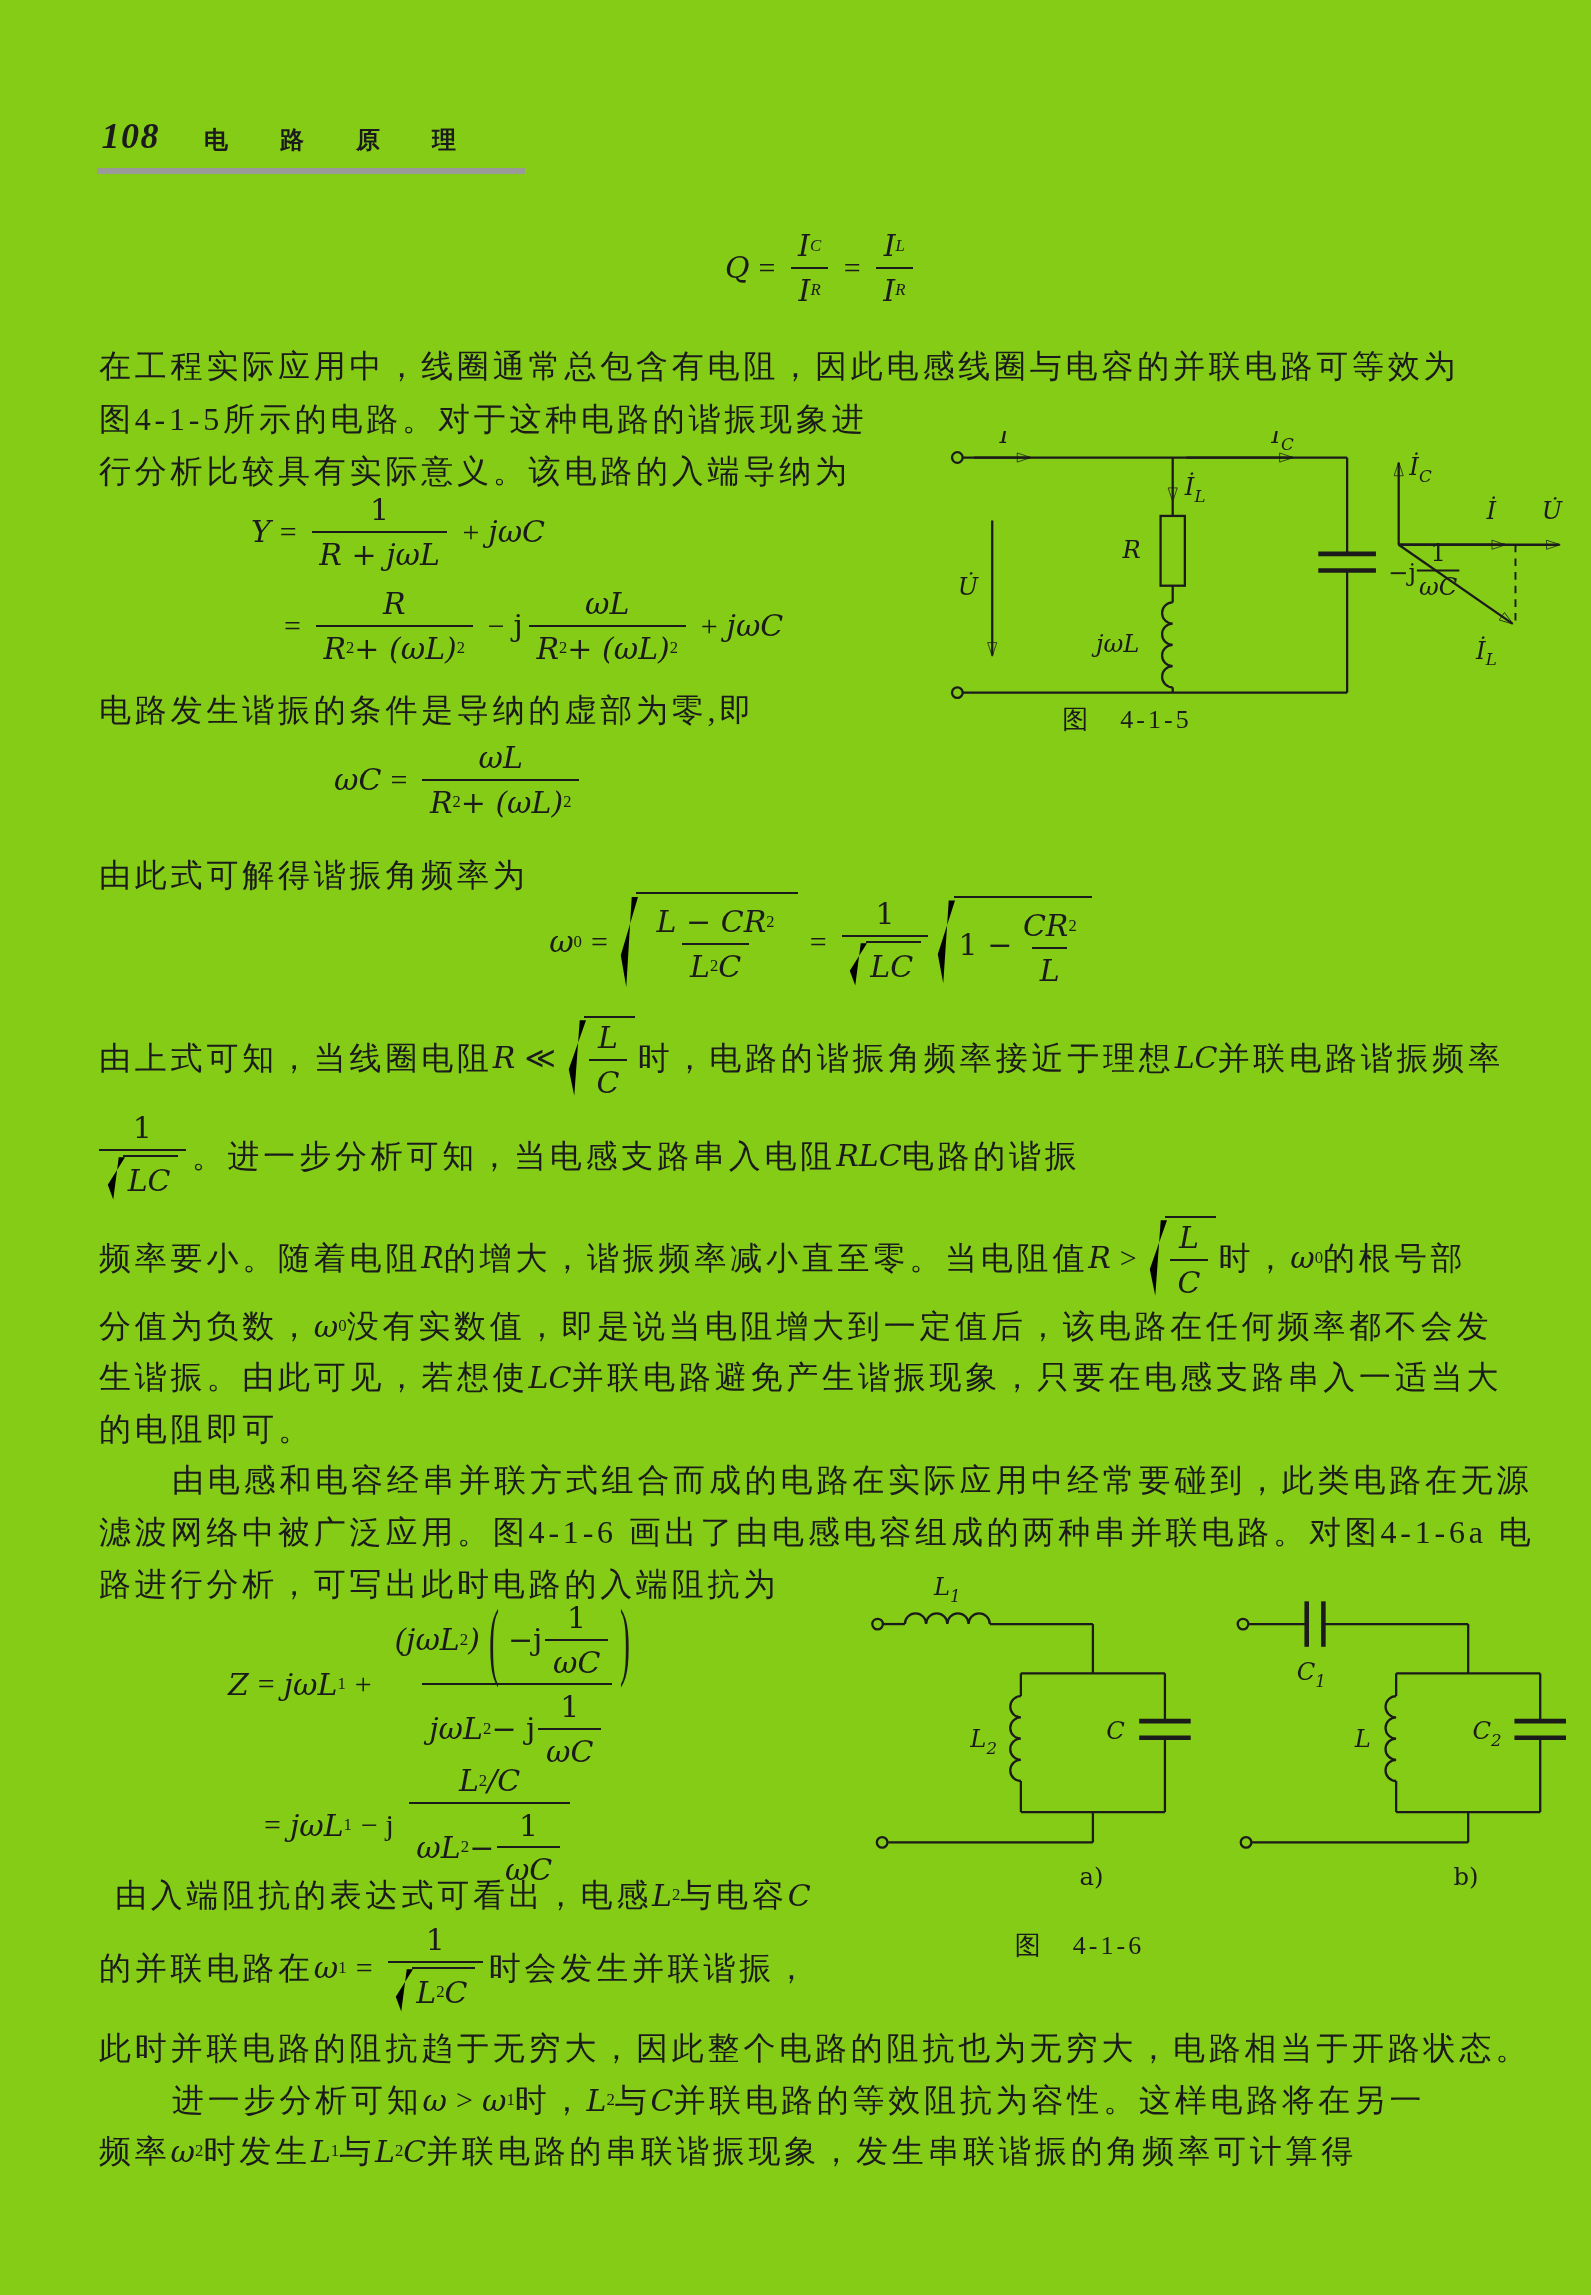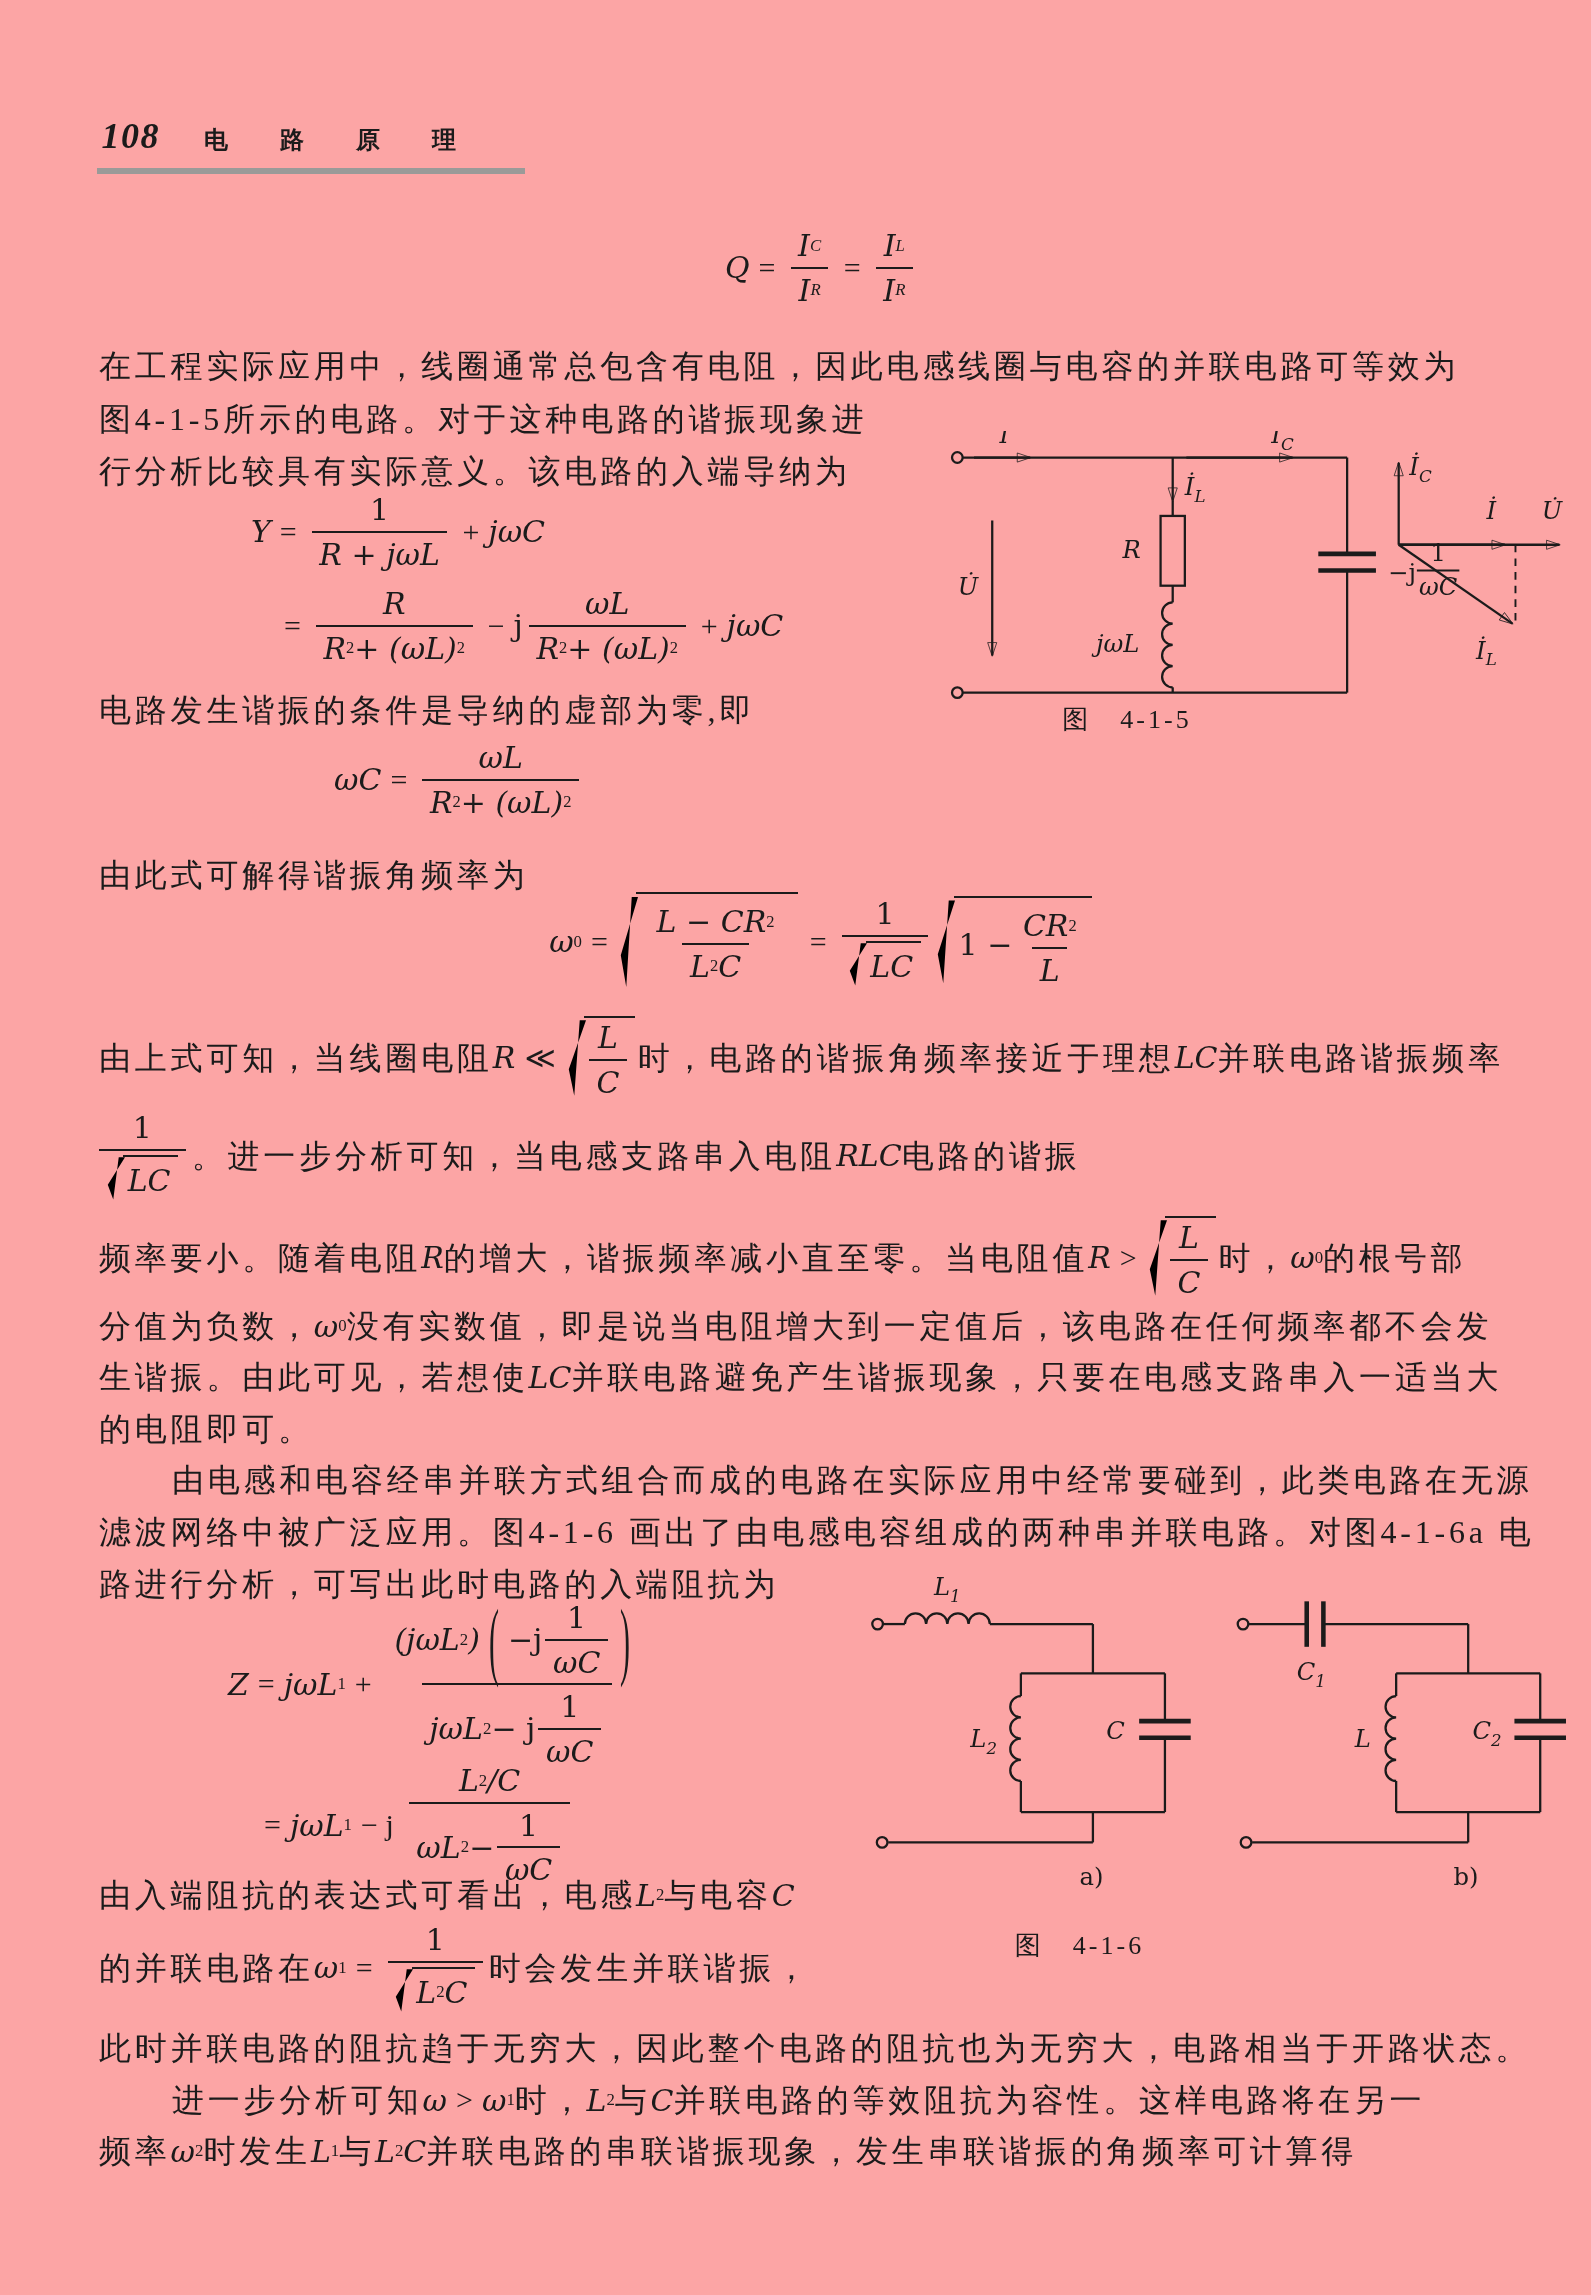--- a/index.html
+++ b/index.html
@@ -1,17 +1,17 @@
 <!DOCTYPE html>
 <html style="font-size:12px"><head>
 <meta charset="utf-8">
 <style>
   html,body { margin:0; padding:0; background:#d9d7d2; }
   .page { position:relative; width:1591px; height:2295px; margin:0 auto;
-          background:#fca5a5; overflow:hidden; color:#1b1b1b;
+          background:#84cc16; overflow:hidden; color:#1b1b1b;
           font-family:"Liberation Serif","DejaVu Serif",serif; }
   .header { position:absolute; left:97px; top:115px; display:flex; align-items:baseline;
             gap:44px; border-bottom:6px solid #9a9a98; padding:0 46px 10.6px 4.6px; }
   .pagenum { font-size:36px; font-weight:bold; font-style:italic; letter-spacing:1.5px; }
   .booktitle { font-size:24px; letter-spacing:23px; font-weight:600; }
 
   .line { position:absolute; left:99px; right:46px; display:flex; align-items:center;
           white-space:nowrap; font-size:32px; }
   .centerline { justify-content:center; }
   .zh { letter-spacing:3.8px; line-height:1.45; }
@@ -363,21 +363,21 @@
               <span class="frac" style="margin:0 3px;">
                 <span class="num mu">1</span>
                 <span class="den m">ωC</span>
               </span>
             </span>
           </span>
       </span>
     </span>
   </div>
 
-  <div class="line" style="top:1872px;">
+  <div class="line" style="top:1872px;margin-left:16px;">
     <span class="zh">由入端阻抗的表达式可看出，电感 </span>
     <span class="df">
         <span class="m">L</span>
         <sub class="msu">2</sub>
       </span>
     <span class="zh"> 与电容 </span>
     <span class="df m">C</span>
   </div>
   <div class="line" style="top:1922px;">
     <span class="zh">的并联电路在 </span>

